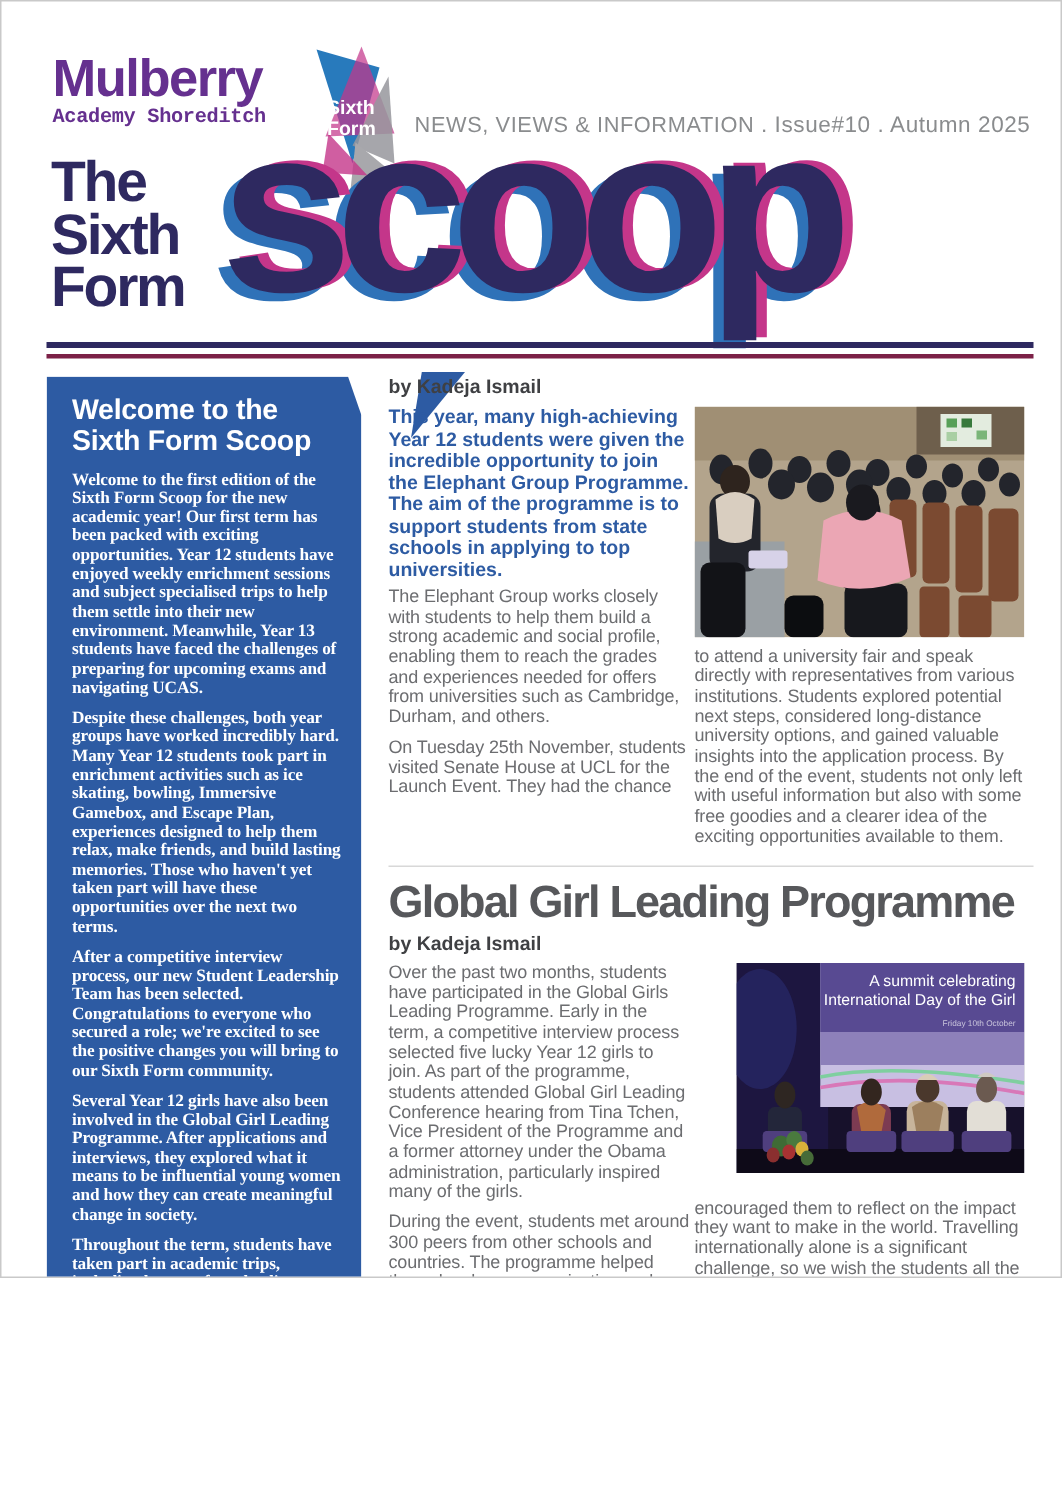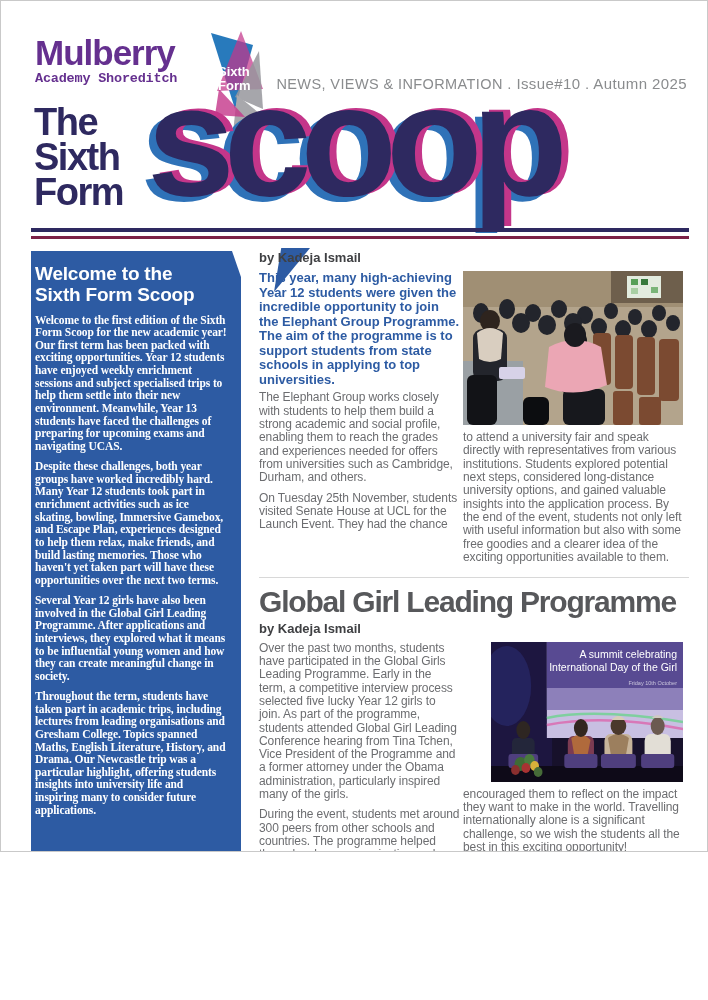--- a/index.html
+++ b/index.html
@@ -28,21 +28,21 @@
     color:#2e2960; font-size:158px; font-weight:700; letter-spacing:-0.07em; line-height:1;
     text-shadow: 7px -2px 0 #c4368a, -7px 5px 0 #2f72b8;
     white-space:nowrap;
   }
   .rule-navy    { position:absolute; left:30px; top:227px; width:658px; height:4px; background:#2e2960; }
   .rule-crimson { position:absolute; left:30px; top:235px; width:658px; height:3px; background:#7c2147; }
 
   
   .sidebar {
     position:absolute; left:30px; top:250px; width:210px; height:702px;
-    background:#2d5ba3; color:#ffffff; padding:12px 13px 10px 4px;
+    background:#2d5ba3; color:#ffffff; padding:12px 13px 10px 17px;
     clip-path: polygon(0 0, calc(100% - 9px) 0, 100% 26px, 100% 100%, 0 100%);
   }
   .sidebar-flap {
     position:absolute; left:273px; top:247px; width:36px; height:44px;
     background:#2d5ba3; clip-path: polygon(20% 0, 100% 0, 0 100%);
   }
   .sb-heading { font-size:19px; font-weight:700; line-height:1.12; letter-spacing:-0.2px; margin-bottom:8px; }
   .sb-p { font-size:11.5px; font-weight:700; line-height:1.1; letter-spacing:-0.1px; margin-bottom:7.5px;font-family:Liberation Serif, serif; }
 
   
@@ -52,21 +52,21 @@
   .a2-headline { font-size:30px; line-height:1.05; letter-spacing:-1.2px; white-space:nowrap; }
   .byline { color:#3f4043; font-size:13px; font-weight:700; margin:3px 0 6px 0; }
   .cols { display:flex; gap:3px; }
   .col-l { width:201px; flex:none; }
   .col-r { width:220px; flex:none; }
   .lead { color:#2d5ba3; font-size:13px; font-weight:700; line-height:1.12; margin-bottom:4px; }
   .bodytext { color:#6c6d70; font-size:12px; line-height:1.11; letter-spacing:-0.1px; margin-bottom:7px; }
   .photo { position:relative; width:220px; overflow:hidden; }
   .photo svg { display:block; width:100%; height:100%; }
   .ph1 { height:154px; margin-bottom:6px; }
-  .ph2 { height:140px; margin-bottom:6px;padding-left:28px; }
+  .ph2 { height:140px; margin-bottom:17px;padding-left:28px; }
   .ph3 { height:76px; margin-top:2px; }
   .screen-text { position:absolute; right:6px; top:6px; text-align:right; color:#ffffff; line-height:1.25; }
   .screen-text .l1, .screen-text .l2 { font-size:10.5px; }
   .screen-text .l3 { font-size:5.5px; opacity:.65; margin-top:6px; }
   .divider { border:none; border-top:1px solid #d8d8d8; margin:6px 0 8px 0; }
   .pagenum { position:absolute; right:24px; top:951px; color:#808285; font-size:13px; font-weight:700; }
 </style>
 </head>
 <body>
 
@@ -106,20 +106,21 @@
   <div class="rule-navy"></div>
   <div class="rule-crimson"></div>
 
   <div class="sidebar">
     <div class="sb-heading">
       <div>Welcome to the</div>
       <div>Sixth Form Scoop</div>
     </div>
     <p class="sb-p">Welcome to the first edition of the Sixth Form Scoop for the new academic year! Our first term has been packed with exciting opportunities. Year 12 students have enjoyed weekly enrichment sessions and subject specialised trips to help them settle into their new environment. Meanwhile, Year 13 students have faced the challenges of preparing for upcoming exams and navigating UCAS.</p>
     <p class="sb-p">Despite these challenges, both year groups have worked incredibly hard. Many Year 12 students took part in enrichment activities such as ice skating, bowling, Immersive Gamebox, and Escape Plan, experiences designed to help them relax, make friends, and build lasting memories. Those who haven't yet taken part will have these opportunities over the next two terms.</p>
+    <p class="sb-p">After a competitive interview process, our new Student Leadership Team has been selected. Congratulations to everyone who secured a role; we're excited to see the positive changes you will bring to our Sixth Form community.</p>
     <p class="sb-p">Several Year 12 girls have also been involved in the Global Girl Leading Programme. After applications and interviews, they explored what it means to be influential young women and how they can create meaningful change in society.</p>
     <p class="sb-p">Throughout the term, students have taken part in academic trips, including lectures from leading organisations and Gresham College. Topics spanned Maths, English Literature, History, and Drama. Our Newcastle trip was a particular highlight, offering students insights into university life and inspiring many to consider future applications.</p>
 
   </div>
   <div class="sidebar-flap"></div>
 
   <div class="main">
 
     <div>
       <div class="byline">by Kadeja Ismail</div>

